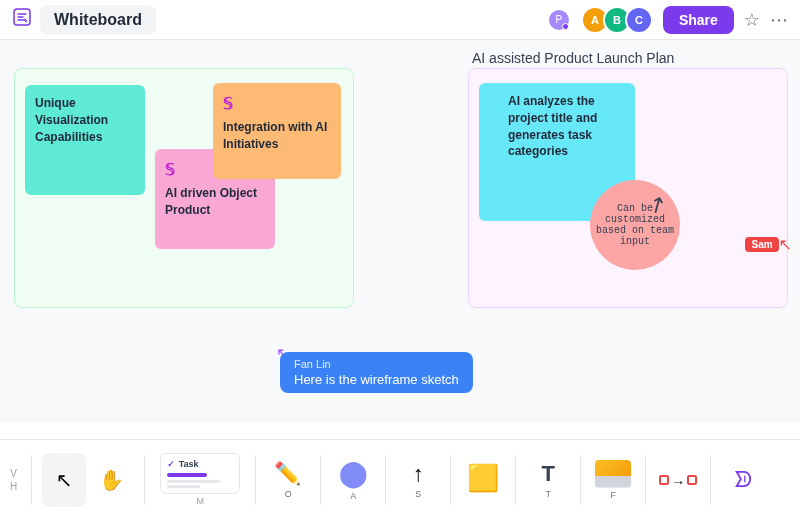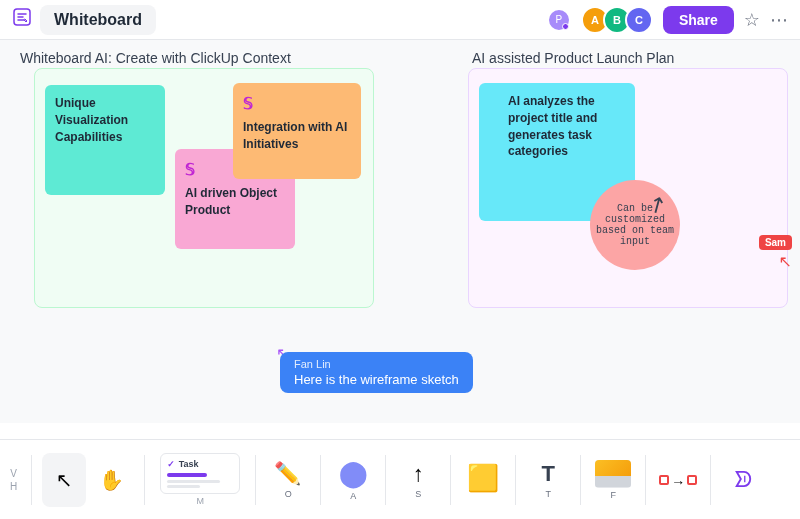--- a/index.html
+++ b/index.html
@@ -40,21 +40,20 @@
     .section-label {
       position: absolute; top: 10px; font-size: 14px; font-weight: 500; color: #374151;
     }
 
     
     .board-left {
       position: absolute; left: 14px; top: 28px;
       width: 340px; height: 240px;
       background: #f0fdf4; border: 1.5px solid #bbf7d0; border-radius: 8px;
       padding: 10px;
-      margin-left: 20px;
     }
 
     
     .board-right {
       position: absolute; left: 468px; top: 28px;
       width: 320px; height: 240px;
       background: #fdf4ff; border: 1.5px solid #e9d5ff; border-radius: 8px;
       padding: 10px;
     }
 
@@ -89,21 +88,21 @@
 
     
     .arrow {
       position: absolute; font-size: 22px; color: #374151;
       left: 648px; top: 152px; transform: rotate(-30deg);
     }
 
     
     .sam-cursor {
       position: absolute; right: 8px; top: 195px;
-      display: flex; flex-direction: column; align-items: flex-end;
+      display: flex; flex-direction: row; align-items: flex-end;
     }
     .sam-label {
       background: #ef4444; color: #fff; font-size: 10px; font-weight: 600;
       padding: 2px 6px; border-radius: 4px; margin-bottom: 2px;
     }
 
     
     .tooltip {
       position: absolute; left: 280px; bottom: 30px;
       background: #3b82f6; color: #fff; border-radius: 8px;
@@ -172,21 +171,20 @@
       <div class="avatar" style="background:#6366f1;">C</div>
     </div>
     <button class="share-btn">Share</button>
     <span class="header-icon">☆</span>
     <span class="header-icon">⋯</span>
   </div>
 </div>
 
 <div class="canvas">
 
-  <div class="section-label" style="left:20px;">Whiteboard AI: Create with ClickUp Context</div>
 
   <div class="section-label" style="left:472px;">AI assisted Product Launch Plan</div>
 
   <div class="board-left">
 
     <div class="sticky sticky-teal" style="left:10px;top:16px;width:120px;height:110px;">
       <span>Unique Visualization Capabilities</span>
     </div>
 
     <div class="sticky sticky-pink" style="left:140px;top:80px;width:120px;height:100px;">

